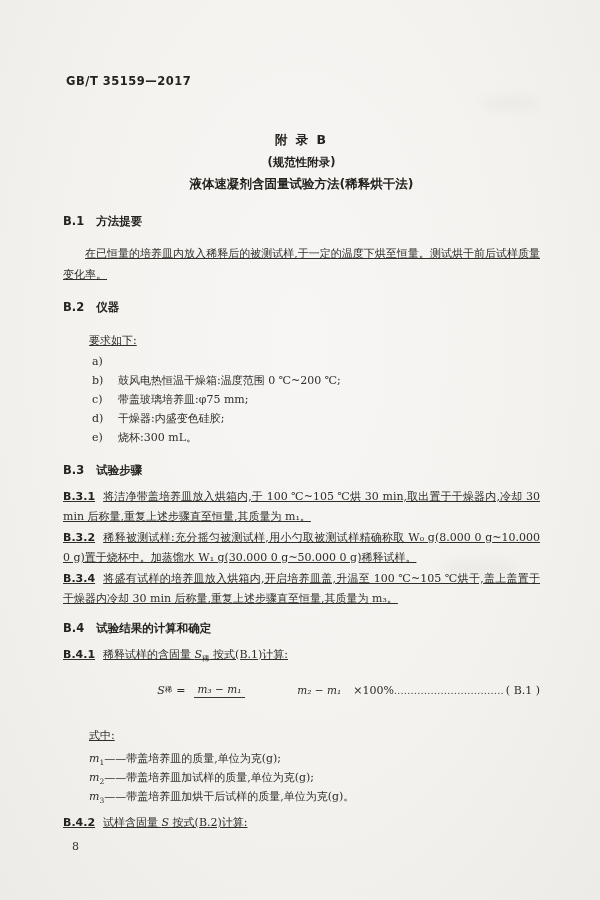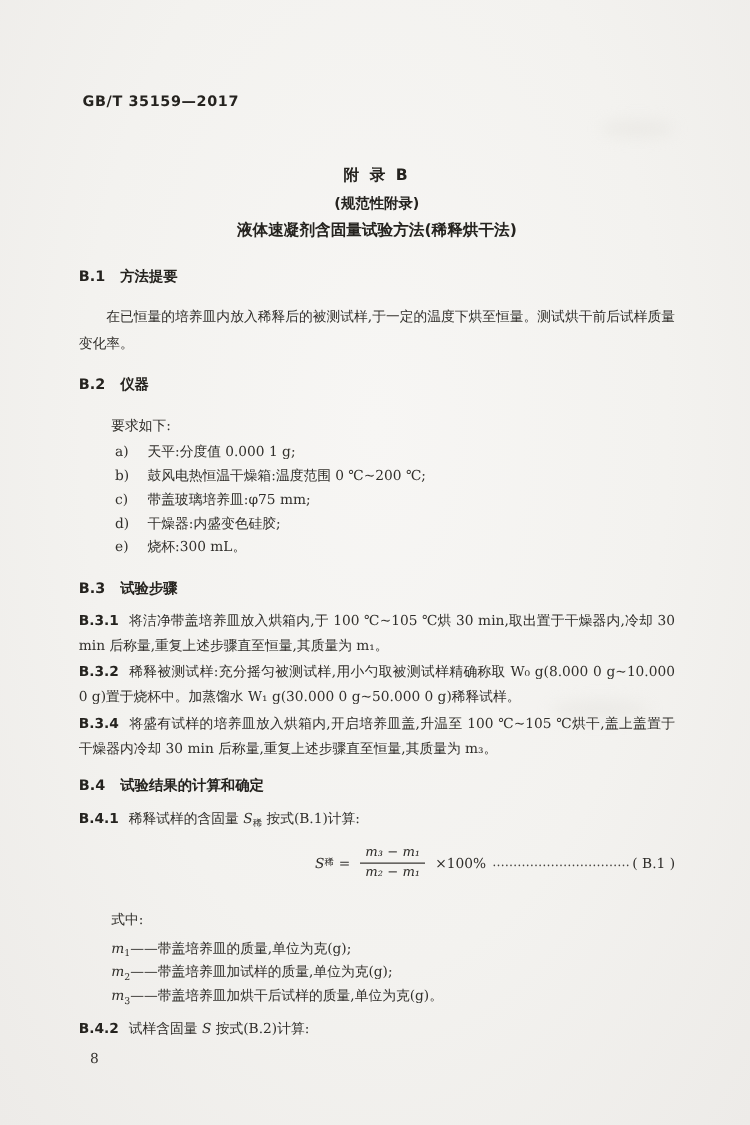--- a/index.html
+++ b/index.html
@@ -32,21 +32,21 @@
   .sec-heading{
     font-family:"DejaVu Sans","Liberation Sans",sans-serif;
     font-weight:bold;font-size:11.5px;color:#25231f;
     line-height:20px;margin:0;
   }
   .sec-heading .sec-num{margin-right:12px;}
   #h-b1{margin-top:16px;}
   #h-b2{margin-top:12px;}
   #h-b3{margin-top:12px;}
   #h-b4{margin-top:8px;}
-  p{margin:0;}
+  p{margin:0;text-decoration:underline;}
   .body-text{font-size:11px;line-height:20.5px;text-align:justify;color:#302e2a;}
   .indent{ text-indent:22px;}
   #b1-body{margin-top:13px;}
   #b2-intro{margin-top:14px;margin-left:26px;}
   .equip-list{margin-top:0;}
   .equip-item{display:flex;font-size:11px;line-height:19.2px;color:#302e2a;}
   .equip-label{width:26px;margin-left:29px;flex:none;}
   .step{font-size:11px;line-height:20.5px;text-align:justify;color:#302e2a;}
   #step-0{margin-top:7px;}
   .step-num{
@@ -54,21 +54,21 @@
     font-weight:bold;color:#25231f;margin-right:8px;
   }
   #b41-line,#b42-line{margin-top:7px;}
   .var{font-style:italic;font-family:"DejaVu Serif","Liberation Serif",serif;}
   sub.varsub{font-size:7.5px;vertical-align:-3px;line-height:0;}
   .formula-row{
     display:flex;align-items:center;margin-top:6px;height:38px;
   }
   .f-left{flex:1.25;}
   .formula{display:flex;align-items:center;font-size:11px;color:#2d2b28;}
-  .frac{display:inline-flex;flex-direction:column;text-align:center;margin:0 4px;font-style:italic;}
+  .frac{display:inline-flex;flex-direction:row;text-align:center;margin:0 4px;font-style:italic;gap:48px;}
   .frac .num-line{padding:0 4px 1px 4px;border-bottom:1px solid #3a3834;line-height:13px;font-size:10.5px;}
   .frac .den-line{padding:1px 4px 0 4px;line-height:13px;font-size:10.5px;}
   .eq-sign{margin:0 4px;}
   .factor{margin-left:4px;}
   .f-right{flex:1;display:flex;align-items:center;justify-content:flex-end;white-space:nowrap;}
   .dots{font-size:10px;letter-spacing:0;color:#45423d;overflow:hidden;}
   .eq-label{font-size:11px;margin-left:2px;}
   #where-line{margin-top:17px;margin-left:26px;}
   .def-list{margin-top:2px;}
   .def-row{font-size:11px;line-height:19px;color:#302e2a;margin-left:26px;}
@@ -101,21 +101,20 @@
     </div>
 
     <h3 class="sec-heading" id="h-b1"><span class="sec-num">B.1</span><span>方法提要</span></h3>
     <p class="body-text indent" id="b1-body">在已恒量的培养皿内放入稀释后的被测试样,于一定的温度下烘至恒量。测试烘干前后试样质量变化率。</p>
 
     <h3 class="sec-heading" id="h-b2"><span class="sec-num">B.2</span><span>仪器</span></h3>
     <p class="body-text" id="b2-intro">要求如下:</p>
     <div class="equip-list">
       <div class="equip-item">
           <span class="equip-label">a)</span>
-          <span>天平:分度值 0.000 1 g;</span>
         </div>
       <div class="equip-item">
           <span class="equip-label">b)</span>
           <span>鼓风电热恒温干燥箱:温度范围 0 ℃~200 ℃;</span>
         </div>
       <div class="equip-item">
           <span class="equip-label">c)</span>
           <span>带盖玻璃培养皿:φ75 mm;</span>
         </div>
       <div class="equip-item">

